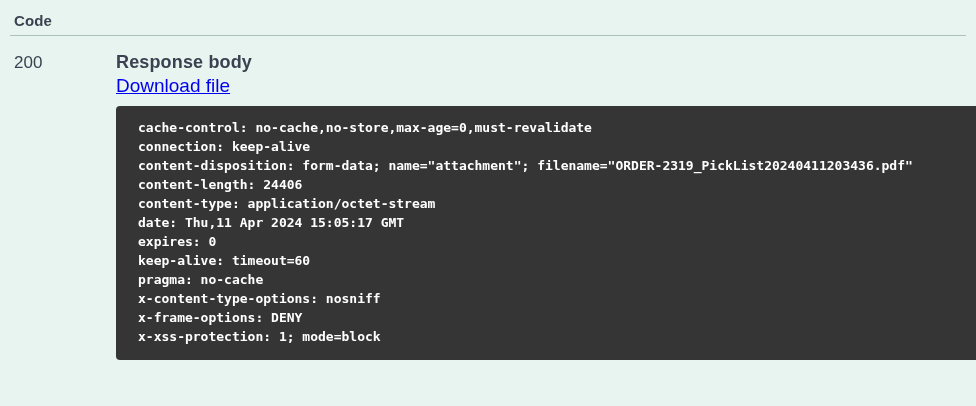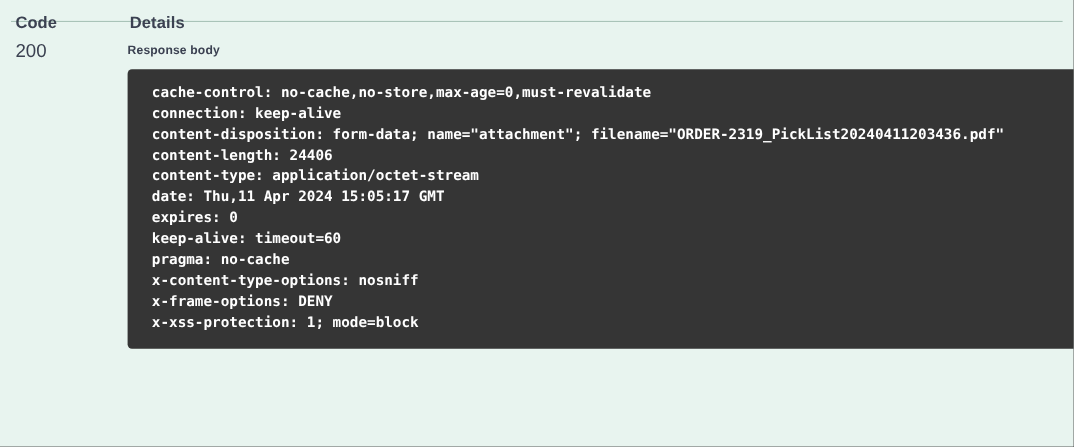--- a/index.html
+++ b/index.html
@@ -22,21 +22,21 @@
     padding: 0;
   }
 
   
   .thead {
     display: flex;
     align-items: flex-start;
     padding: 12px 0 0 0;
     border-bottom: 1px solid #a9c3b8;
     margin: 0 10px 0 10px;
-    height: 20px;
+    height: 36px;
     box-sizing: border-box;
   }
   .th {
     font-size: 15px;
     font-weight: bold;
     color: #3b4151;
     letter-spacing: 0.1px;
   }
   .th-code {
     width: 106px;
@@ -65,21 +65,21 @@
     color: #3b4151;
     font-weight: normal;
   }
   .cell-details {
     flex: 1 1 auto;
     padding-right: 0;
     min-width: 0;
   }
 
   .section-label {
-    font-size: 11px;
+    font-size: 18px;
     font-weight: bold;
     color: #3b4151;
     line-height: 16px;
     margin: 0;
     padding: 0;
     letter-spacing: 0.15px;
   }
   .label-response-body {
     margin-top: 0px;
   }
@@ -122,31 +122,31 @@
     white-space: pre;
   }
 </style>
 </head>
 <body>
 
 <div class="responses-table">
 
   <div class="thead">
     <div class="th th-code">Code</div>
-    <div class="th th-details">Details</div>
   </div>
 
   <div class="trow">
 
     <div class="cell-code">200</div>
 
     <div class="cell-details">
 
       <div class="section-label label-response-body">Response body</div>
 
+      <a class="download-link">Download file</a>
 
 
       <div class="headers-block">
         <pre class="headers-pre"><span class="hdr-line">cache-control: no-cache,no-store,max-age=0,must-revalidate</span><span class="hdr-line">connection: keep-alive</span><span class="hdr-line">content-disposition: form-data; name="attachment"; filename="ORDER-2319_PickList20240411203436.pdf"</span><span class="hdr-line">content-length: 24406</span><span class="hdr-line">content-type: application/octet-stream</span><span class="hdr-line">date: Thu,11 Apr 2024 15:05:17 GMT</span><span class="hdr-line">expires: 0</span><span class="hdr-line">keep-alive: timeout=60</span><span class="hdr-line">pragma: no-cache</span><span class="hdr-line">x-content-type-options: nosniff</span><span class="hdr-line">x-frame-options: DENY</span><span class="hdr-line">x-xss-protection: 1; mode=block</span></pre>
       </div>
 
     </div>
   </div>
 </div>
 

